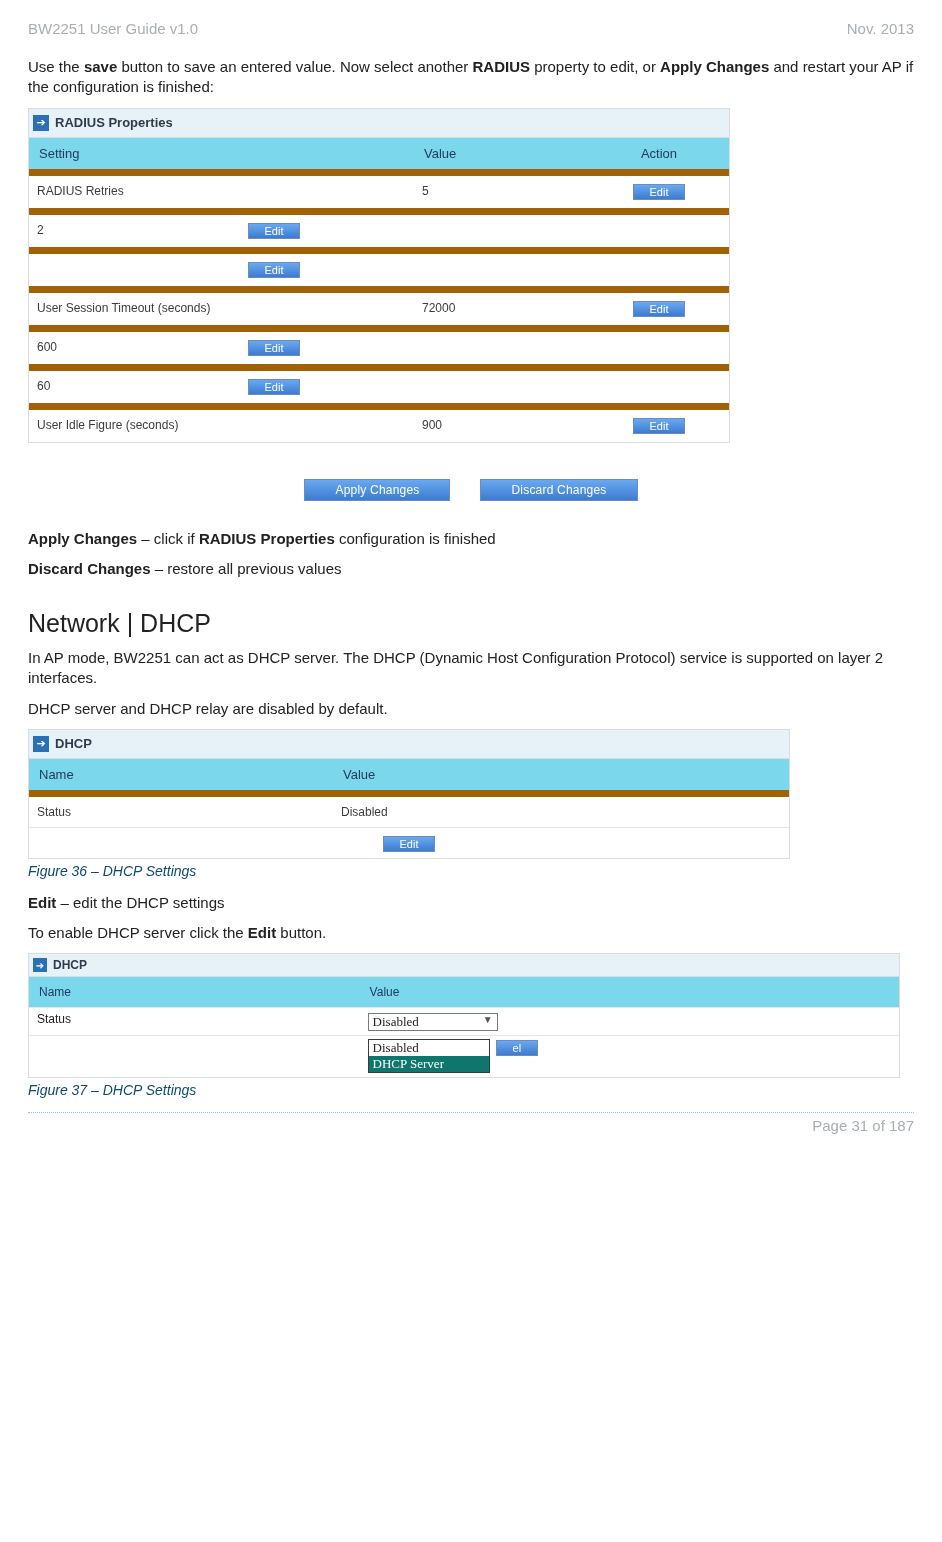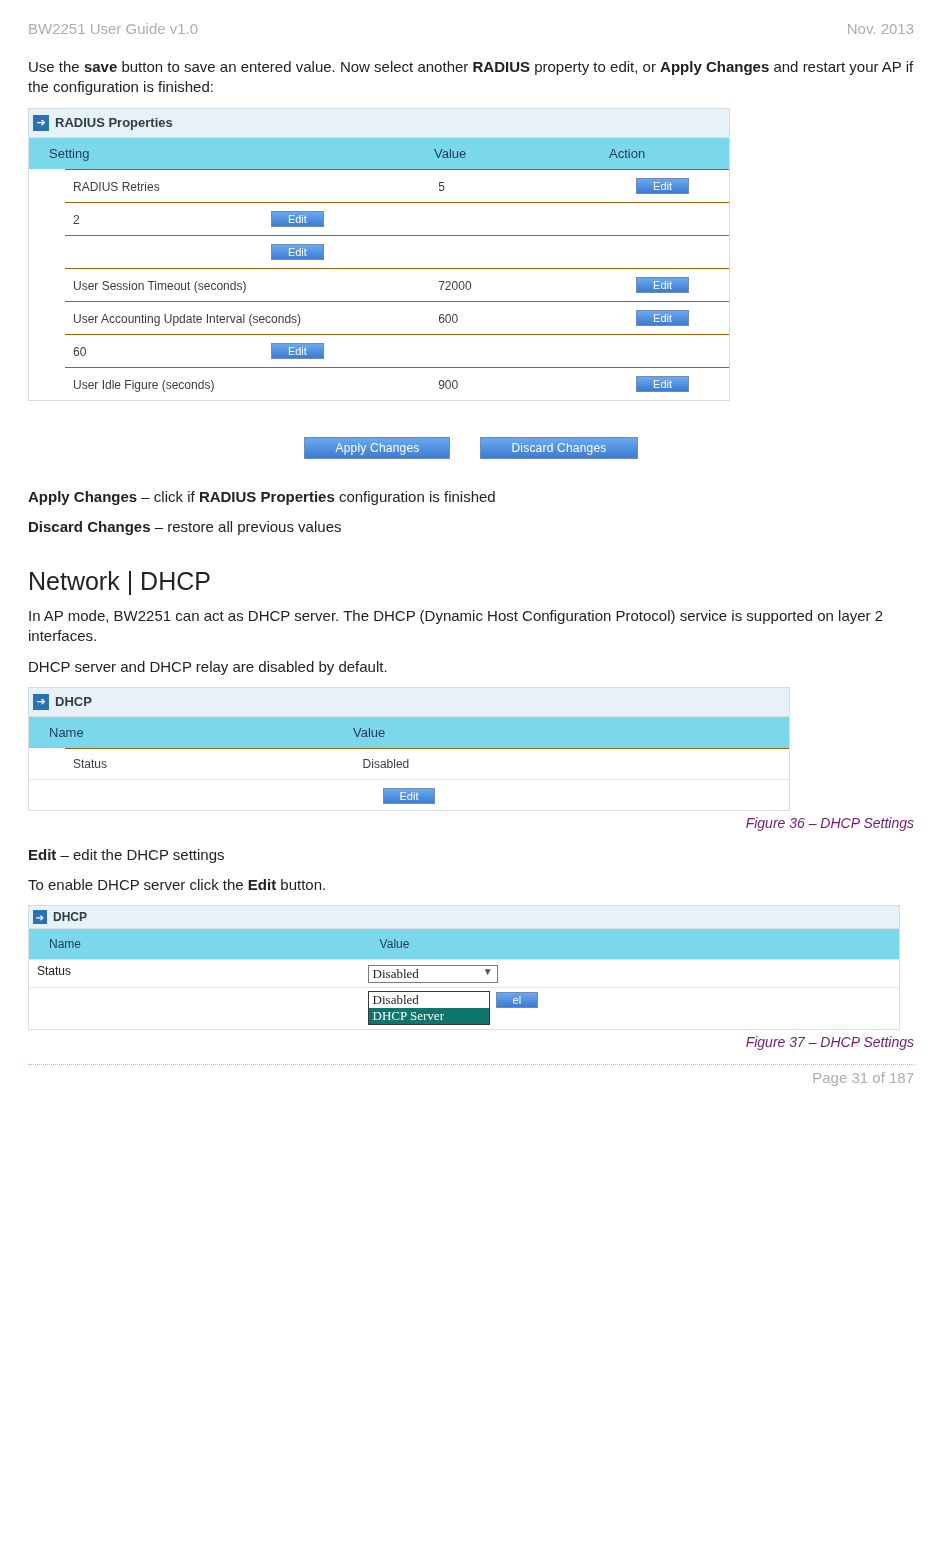--- a/index.html
+++ b/index.html
@@ -60,31 +60,30 @@
     color: #2d3b4a;
   }
   .col-head-row {
     display: flex;
     background: #7bd7eb;
     color: #243b5d;
     font-family: Tahoma, Arial, sans-serif;
     font-size: 13px;
   }
   .col-head-row > div {
-    padding: 8px 20px;
+    padding: 8px 10px;
     box-sizing: border-box;
   }
   .data-row {
     display: flex;
-    border-top: 1px solid #a16207;
+    border-top: 7px solid #a16207;
     font-family: Tahoma, Arial, sans-serif;
     font-size: 12px;
     color: #3c3c3c;
-    align-items: flex-end;
-    margin-left: 36px;
+    align-items: flex-start;
   }
   .data-row > div {
     padding: 8px 8px;
     box-sizing: border-box;
   }
   .radius-c1 { width: 55%; }
   .radius-c2 { width: 25%; }
   .radius-c3 { width: 20%; text-align: center; }
   .dhcp-c1 { width: 40%; }
   .dhcp-c2 { width: 60%; }
@@ -111,24 +110,23 @@
     margin: 36px 0 28px 0;
   }
   .section-title {
     font-family: Arial, sans-serif;
     font-size: 25px;
     font-weight: normal;
     margin: 30px 0 10px 0;
   }
   .fig-caption {
     font-style: italic;
-    color: #701a75;
+    color: #0c4a6e;
     font-size: 14px;
     margin: 4px 0 14px 0;
-    text-align: right;
   }
   .dhcp-edit-row {
     border-top: 1px solid #e2e6ea;
     padding: 6px 0;
     text-align: center;
   }
   .select-box {
     display: inline-block;
     border: 1px solid #7a7a7a;
     background: #fff;
@@ -180,21 +178,21 @@
 </p>
 
 <div class="radius-wrap table-border">
   <div class="table-header">
     <span class="header-icon">➔</span>
     <span class="table-title">RADIUS Properties</span>
   </div>
   <div class="col-head-row">
     <div class="radius-c1">Setting</div>
     <div class="radius-c2">Value</div>
-    <div class="radius-c3" style="text-align:left">Action</div>
+    <div class="radius-c3" style="text-align:center">Action</div>
   </div>
 
   <div class="data-row">
     <div class="radius-c1">RADIUS Retries</div>
     <div class="radius-c2">5</div>
     <div class="radius-c3"><span class="edit-btn">Edit</span></div>
   </div>
   <div class="data-row">
     <div class="radius-c2">2</div>
     <div class="radius-c3"><span class="edit-btn">Edit</span></div>
@@ -202,21 +200,20 @@
   <div class="data-row">
     <div class="radius-c2"></div>
     <div class="radius-c3"><span class="edit-btn">Edit</span></div>
   </div>
   <div class="data-row">
     <div class="radius-c1">User Session Timeout (seconds)</div>
     <div class="radius-c2">72000</div>
     <div class="radius-c3"><span class="edit-btn">Edit</span></div>
   </div>
   <div class="data-row">
-    <div class="radius-c1">User Accounting Update Interval (seconds)</div>
     <div class="radius-c2">600</div>
     <div class="radius-c3"><span class="edit-btn">Edit</span></div>
   </div>
   <div class="data-row">
     <div class="radius-c2">60</div>
     <div class="radius-c3"><span class="edit-btn">Edit</span></div>
   </div>
   <div class="data-row">
     <div class="radius-c1">User Idle Figure (seconds)</div>
     <div class="radius-c2">900</div>

